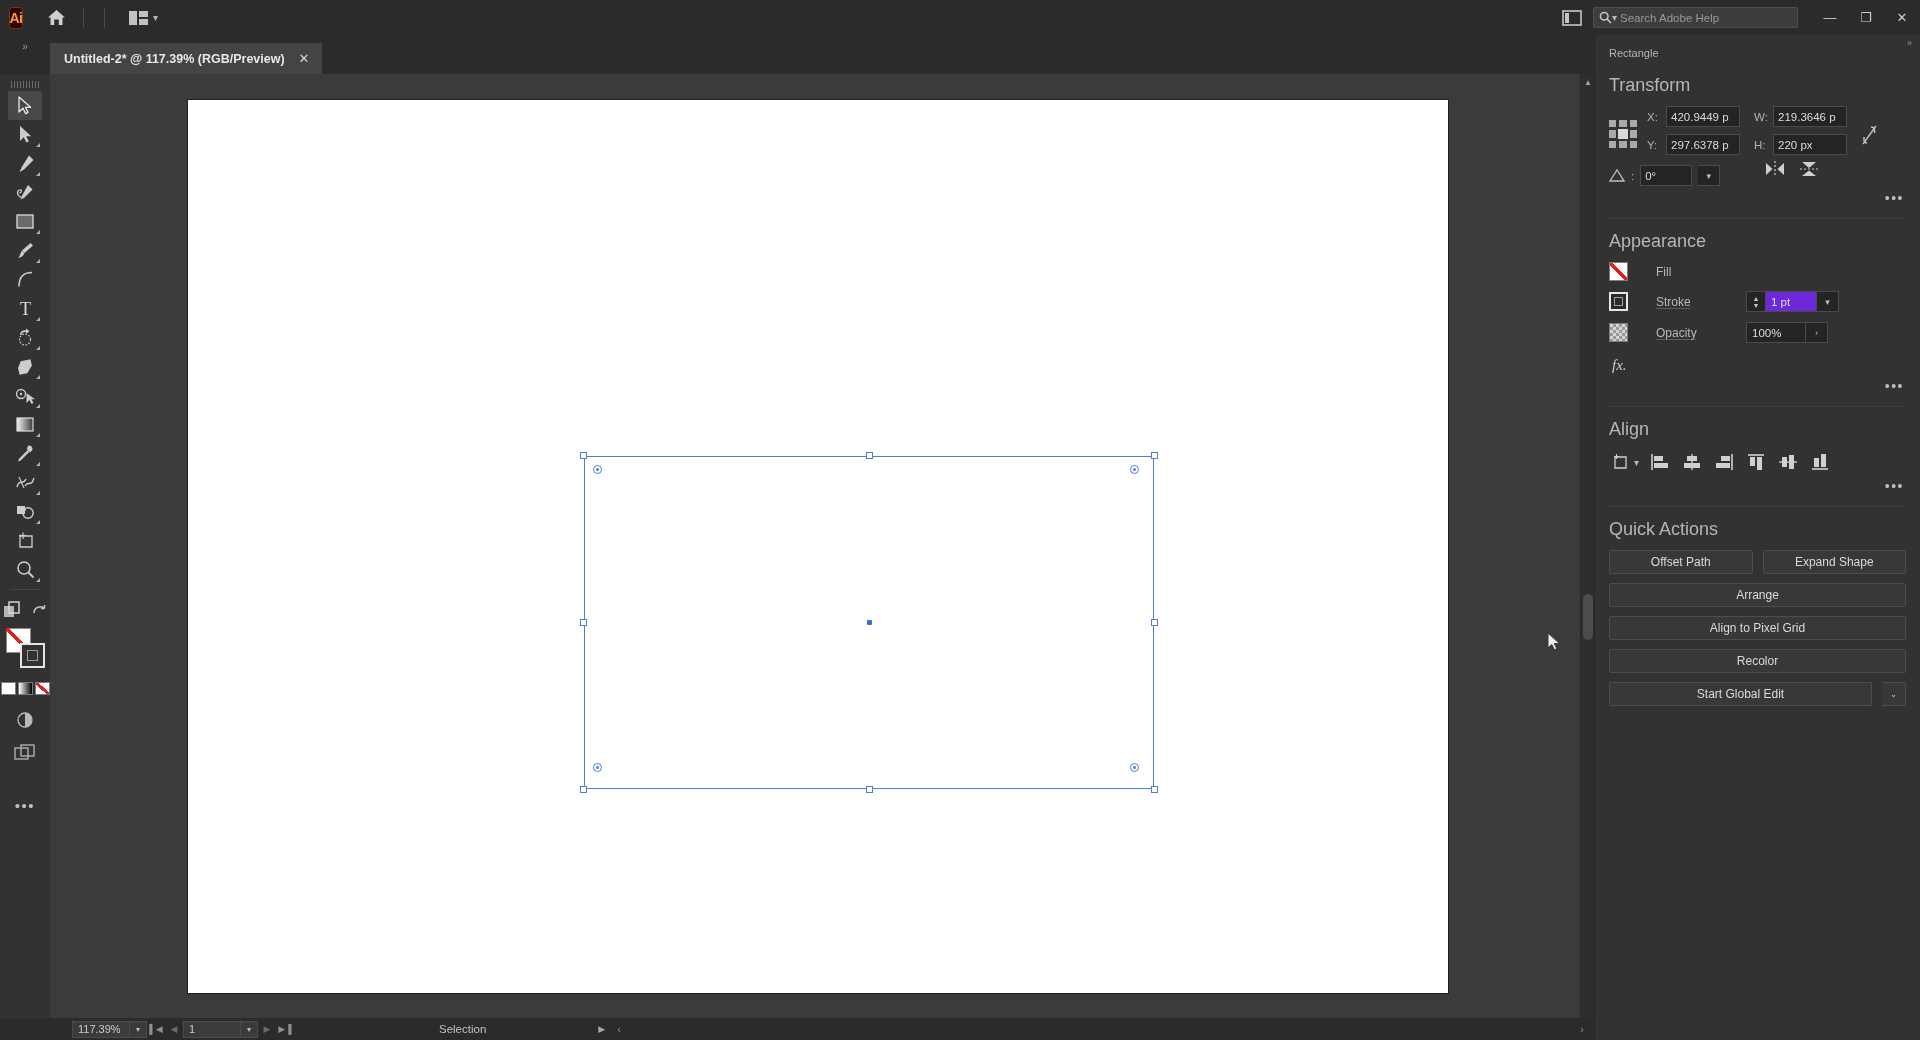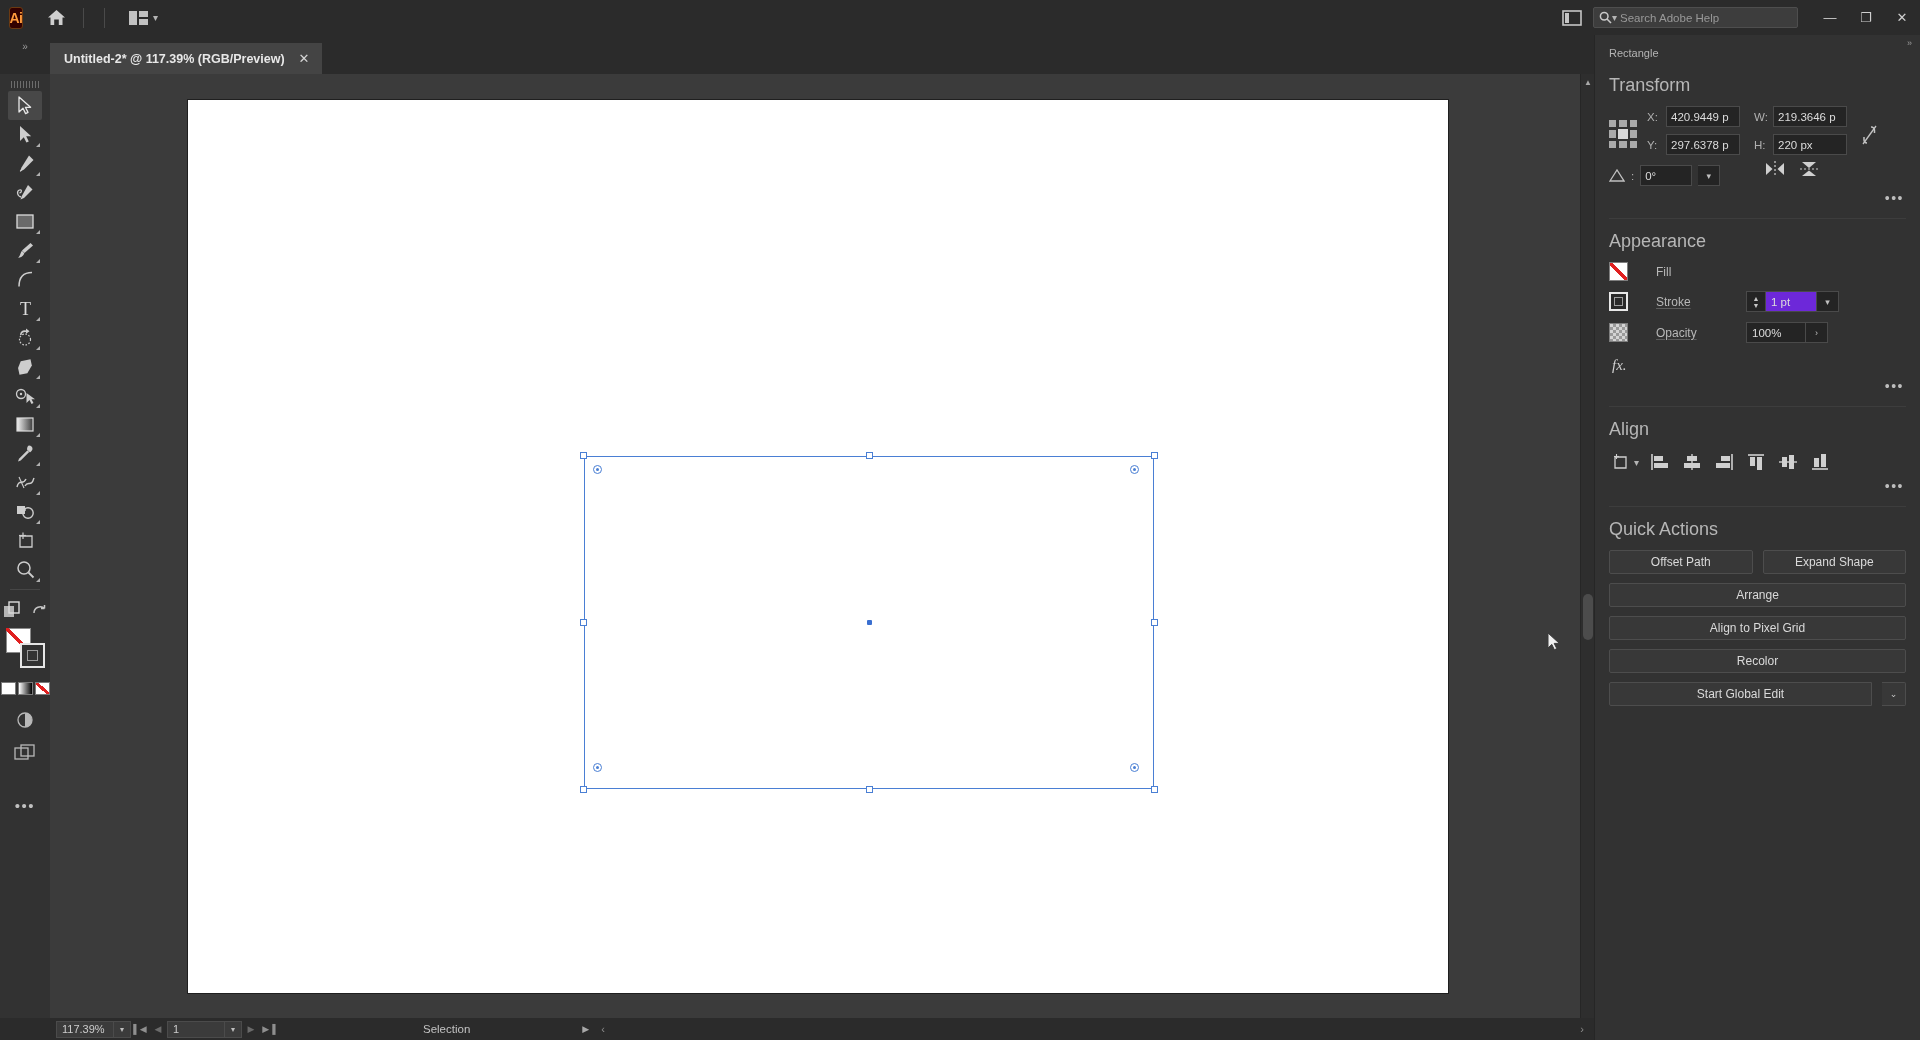--- a/index.html
+++ b/index.html
@@ -179,21 +179,21 @@
     background: #2e2e2e;
   }
   .hscroll-thumb {
     position: absolute; left: 1030px; top: 3px; width: 48px; height: 8px;
     background: #4c4c4c; border-radius: 4px;
   }
 
   
   .statusbar {
     position: absolute; left: 0; top: 1018px; width: 1594px; height: 22px;
-    background: #2b2b2b; display: flex; align-items: center; padding-left: 56px;
+    background: #2b2b2b; display: flex; align-items: center; padding-left: 72px;
   }
   .zoom-field {
     width: 58px; height: 17px; background: #3b3b3b; border: 1px solid #4b4b4b;
     color: #ccc; font-size: 11px; display: flex; align-items: center; padding-left: 5px;
   }
   .mini-drop {
     width: 17px; height: 17px; background: #3b3b3b; border: 1px solid #4b4b4b;
     border-left: none; display: flex; align-items: center; justify-content: center;
     color: #bdbdbd; font-size: 8px;
   }

